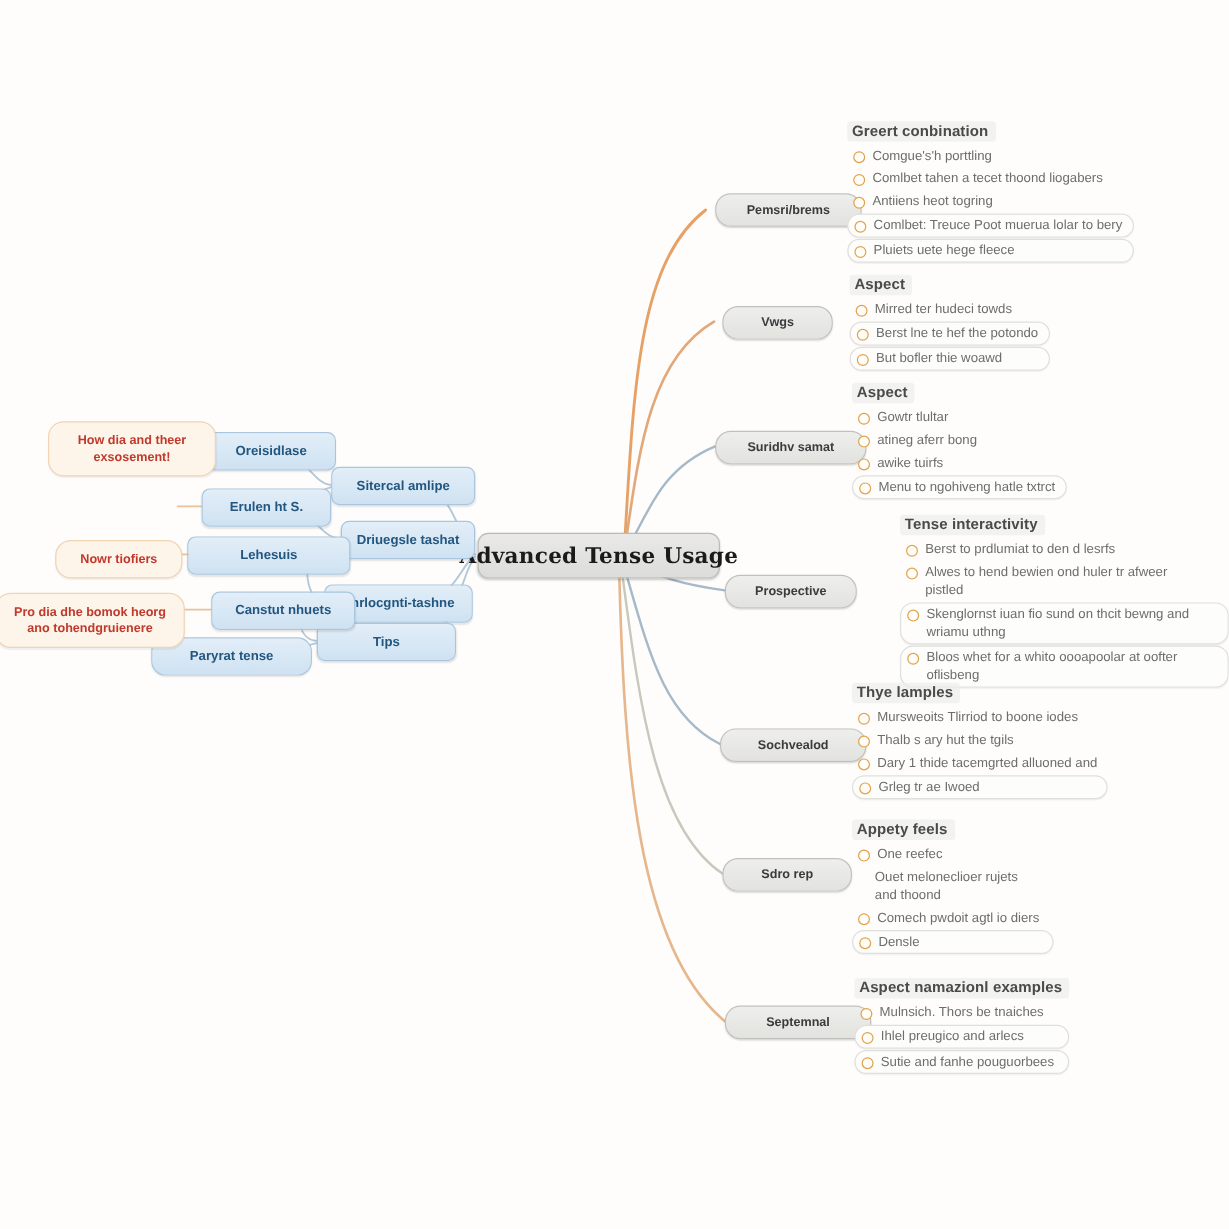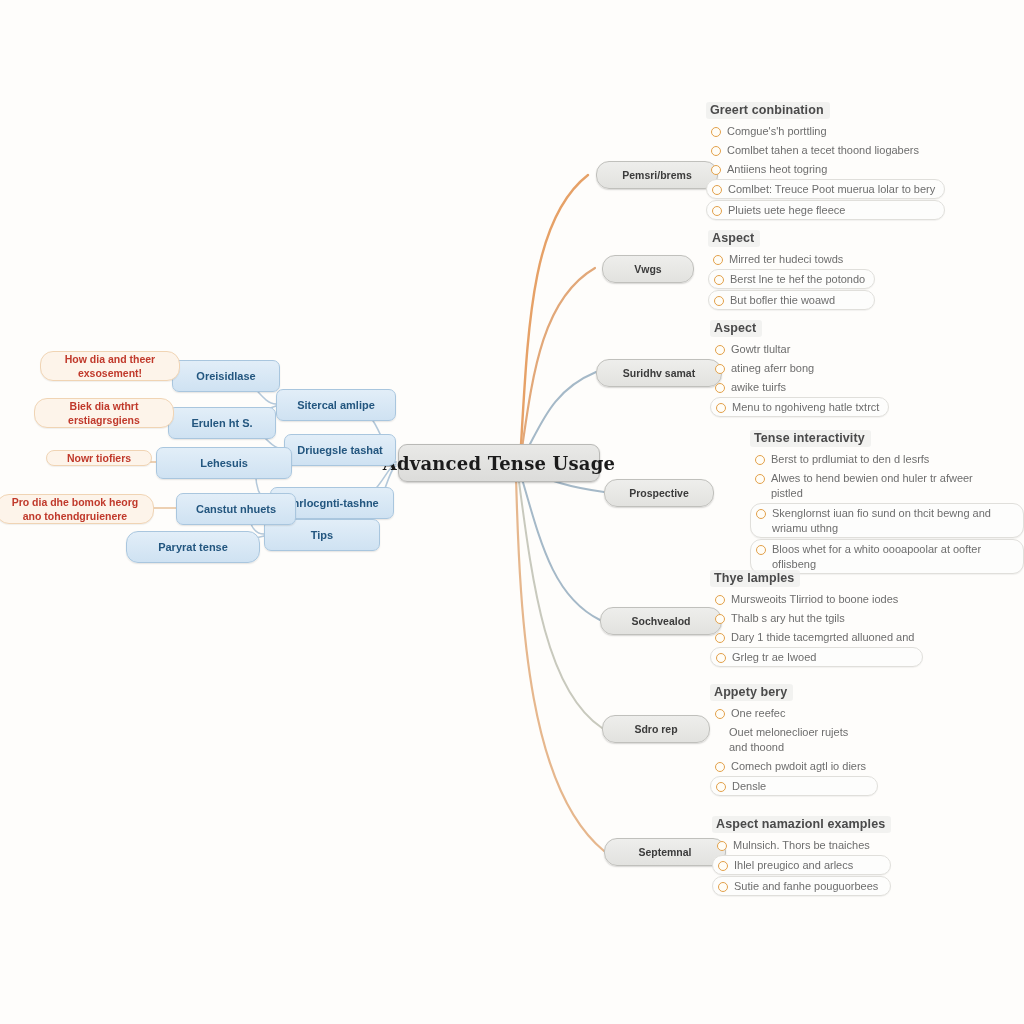--- a/index.html
+++ b/index.html
@@ -106,21 +106,21 @@
   .rbox{
     position:absolute;
     background:#fdf4ea;
     border:1px solid #f0d4b4;
     border-radius:13px;
     font-size:10.5px;
     color:#c0392b;
     font-weight:700;
     text-align:center;
     line-height:14px;
-    padding:0 8px;
+    padding:8px 8px;
     box-shadow:0 1px 1px rgba(0,0,0,.06);
     filter:blur(.35px);
   }
 </style>
 </head>
 <body>
 
 <div id="canvas">
 
   <svg class="links" viewBox="0 0 1024 1024">
@@ -257,21 +257,21 @@
       <span>Dary 1 thide tacemgrted alluoned and</span>
       </div>
     <div class="sub-item boxed">
       <span class="bullet"></span>
       <span>Grleg tr ae Iwoed</span>
       </div>
   </div>
 
   <div class="pill" style="left:602px;top:715px;width:86px;">Sdro rep</div>
   <div class="sublist" style="left:710px;top:682px;">
-    <div class="sub-title">Appety bery</div>
+    <div class="sub-title">Appety feels</div>
     <div class="sub-item">
       <span class="bullet"></span>
       <span>One reefec</span>
       </div>
     <div class="sub-item" style="max-width:140px;padding-left:19px;">
       <span>Ouet meloneclioer rujets and thoond</span>
       </div>
     <div class="sub-item">
       <span class="bullet"></span>
       <span>Comech pwdoit agtl io diers</span>
@@ -307,24 +307,20 @@
   <div class="lbox" style="left:172px;top:360px;width:88px;">Oreisidlase</div>
   <div class="lbox" style="left:168px;top:407px;width:88px;">Erulen ht S.</div>
   <div class="lbox" style="left:156px;top:447px;width:116px;">Lehesuis</div>
   <div class="lbox" style="left:176px;top:493px;width:100px;">Canstut nhuets</div>
   <div class="lbox" style="left:126px;top:531px;width:114px;border-radius:12px;">Paryrat tense</div>
 
   <div class="rbox" style="left:40px;top:351px;width:122px;">
     <div>How dia and theer</div>
     <div>exsosement!</div>
   </div>
-  <div class="rbox" style="left:34px;top:398px;width:122px;">
-    <div>Biek dia wthrt</div>
-    <div>erstiagrsgiens</div>
-  </div>
   <div class="rbox" style="left:46px;top:450px;width:88px;">
     <div>Nowr tiofiers</div>
   </div>
   <div class="rbox" style="left:-4px;top:494px;width:140px;">
     <div>Pro dia dhe bomok heorg</div>
     <div>ano tohendgruienere</div>
   </div>
 
 </div>
 

